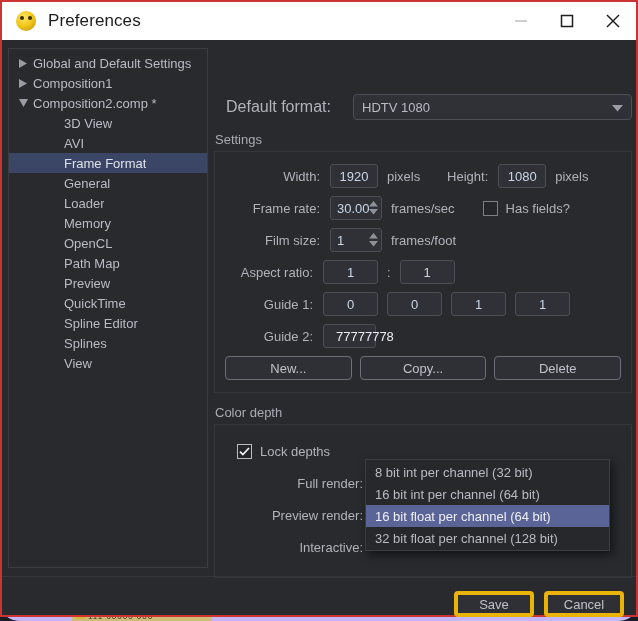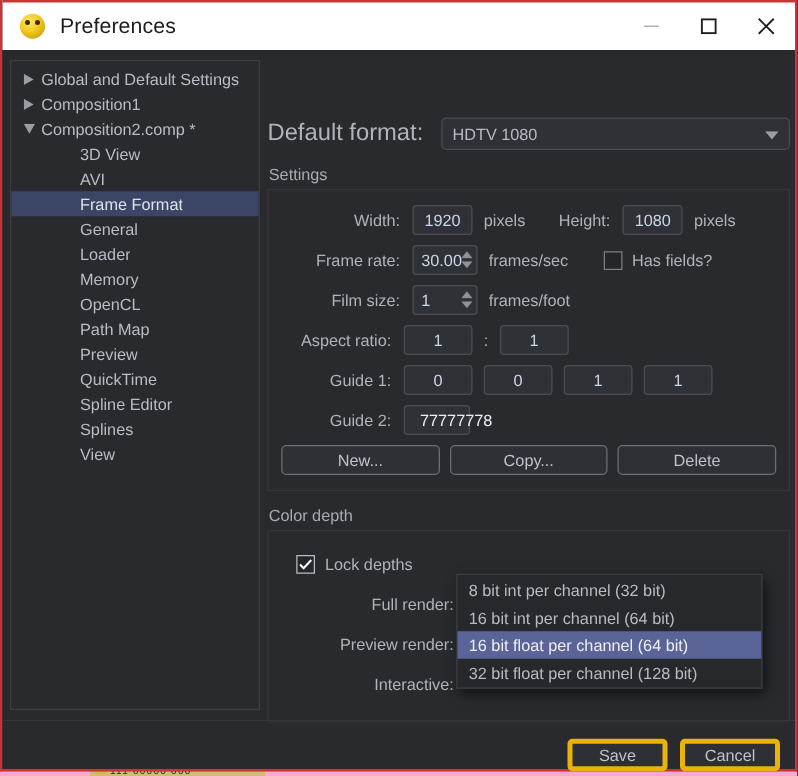--- a/index.html
+++ b/index.html
@@ -5,21 +5,22 @@
   * { box-sizing: border-box; margin: 0; padding: 0; }
   html, body {
     width: 638px; height: 621px;
     overflow: hidden;
     font-family: "Liberation Sans", sans-serif;
     background: #1b1c1f;
   }
   #desktop {
     position: relative;
     width: 638px; height: 621px;
-    background: #f9a8d4;
+    background: #c4b5fd;
+    border-radius: 19px;
   }
   
   #desktop-sliver {
     position: absolute; left: 72px; bottom: 0;
     width: 140px; height: 9px;
     background: #cfbc76;
     overflow: hidden;
     white-space: nowrap;
     font-size: 8px; line-height: 9px;
     color: #2b2a20;
@@ -107,21 +108,21 @@
     position: absolute; left: 212px; top: 6px;
     width: 418px; height: 522px;
   }
 
   
   #format-row {
     display: flex; align-items: center;
     height: 26px; margin-top: 48px;
   }
   #format-label {
-    font-size: 19px; color: #b0b3ba; text-align: left;
+    font-size: 16px; color: #b0b3ba; text-align: center;
     width: 139px; padding-right: 10px; flex: 0 0 auto;
   }
   .combo {
     flex: 1 1 auto; height: 26px;
     border: 1px solid #4b4e55; border-radius: 4px;
     background: #2f3136;
     display: flex; align-items: center;
     padding: 2px 8px;
     font-size: 13px; color: #b8bbc3;
     position: relative;

